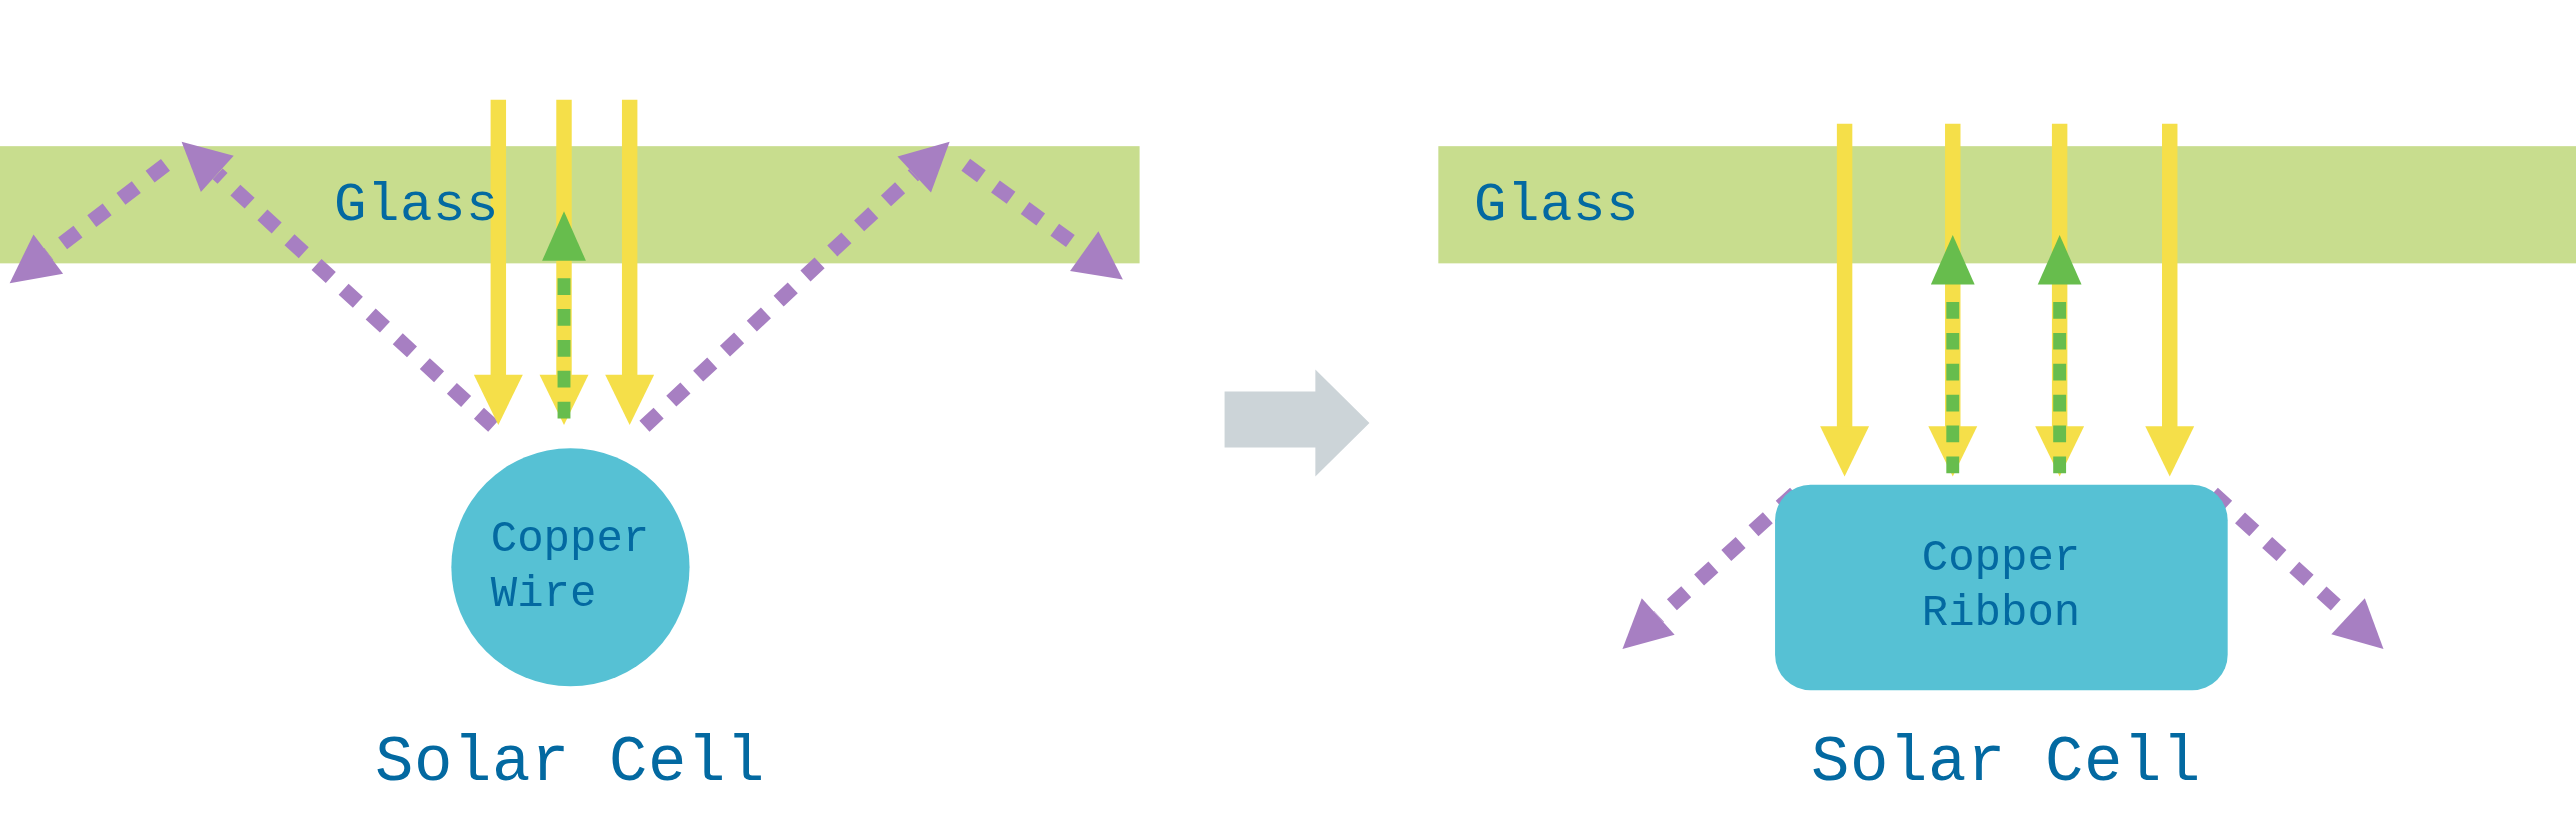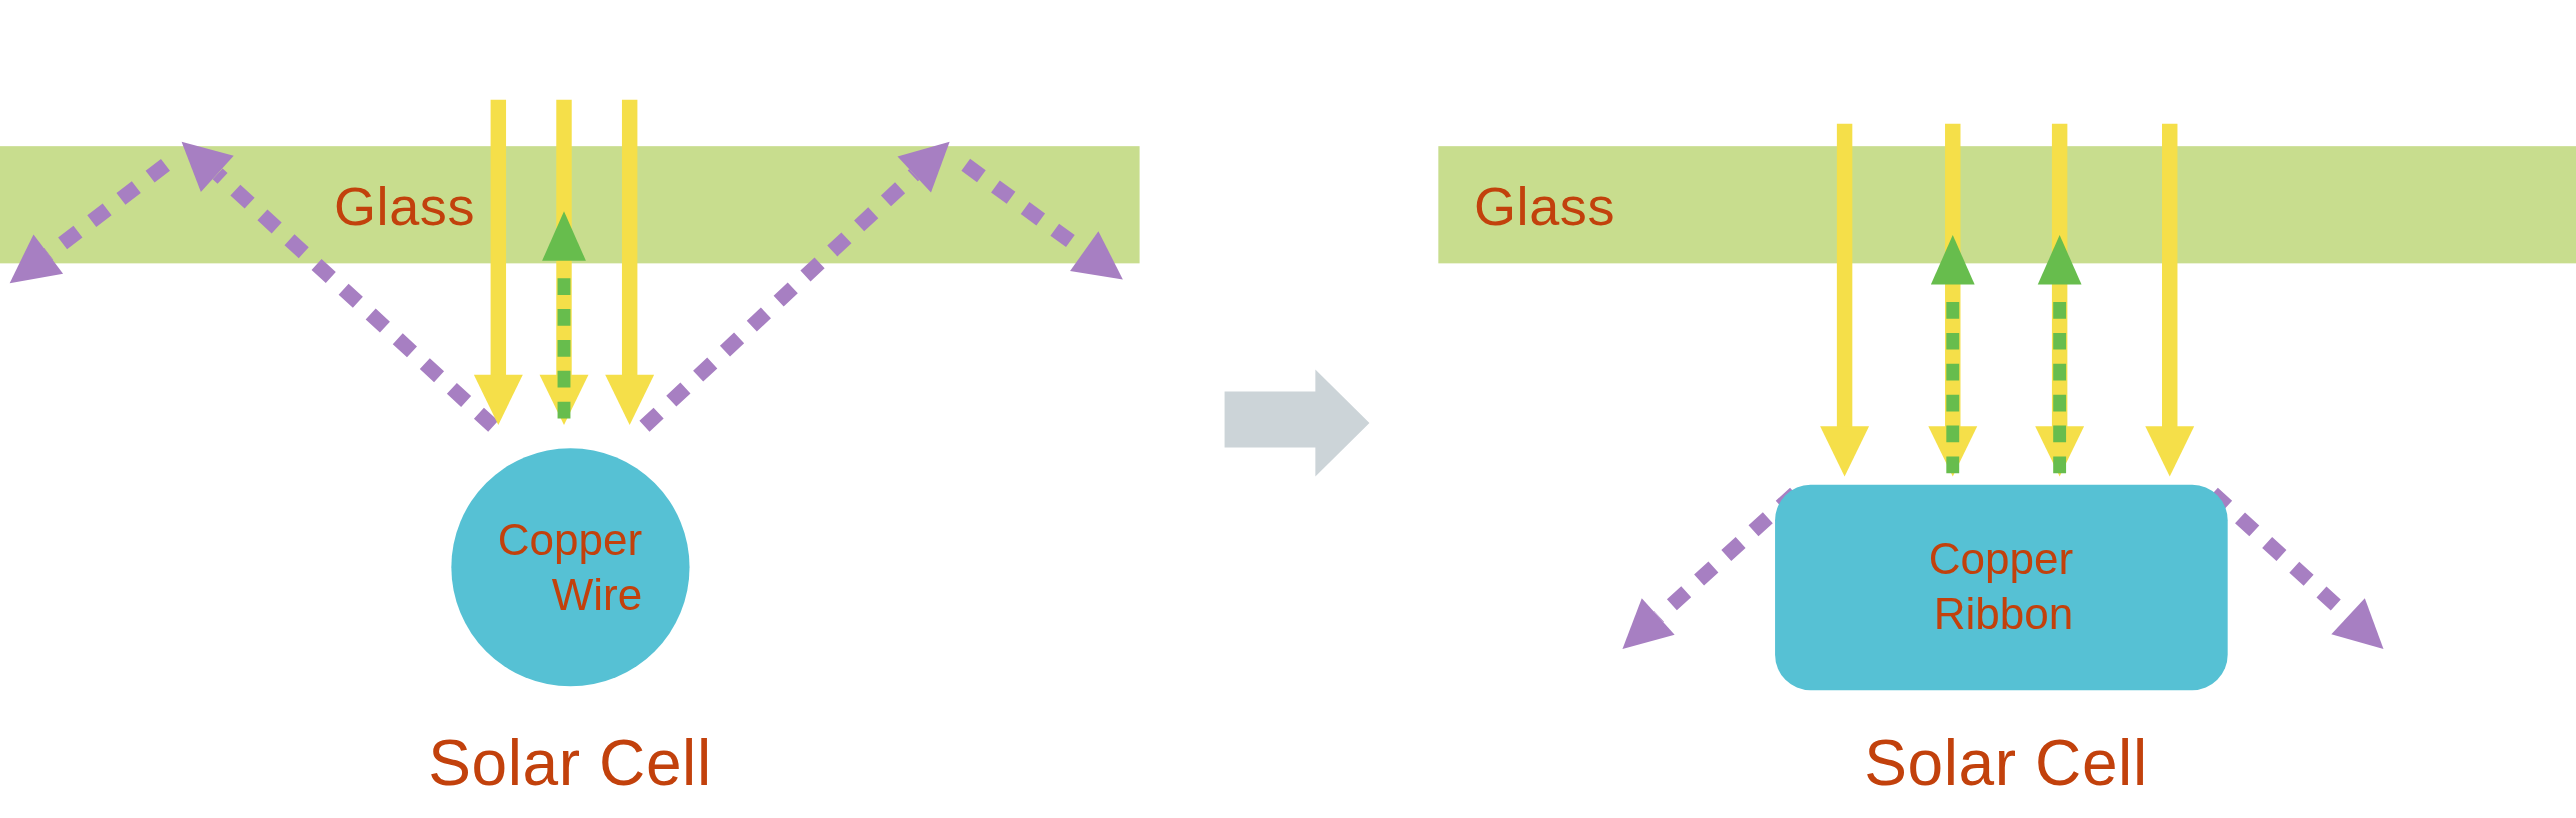--- a/index.html
+++ b/index.html
@@ -7,25 +7,25 @@
     position: relative;
     width: 2576px;
     height: 819px;
     background: #ffffff;
     font-family: "Liberation Sans", sans-serif;
     overflow: hidden;
   }
   .diagram-svg { position: absolute; left: 0; top: 0; }
   .label {
     position: absolute;
-    color: #c2410c;
-    font-family: Liberation Sans, sans-serif;
+    color: #0369a1;
+    font-family: Liberation Mono, monospace;
   }
   .glass-label { font-size: 54px; line-height: 1; letter-spacing: 0.6px; }
-  .centered { transform: translate(-50%, -50%); text-align: right; white-space: pre-line; }
+  .centered { transform: translate(-50%, -50%); text-align: left; white-space: pre-line; }
   .conductor-label { font-size: 44px; line-height: 1.25; }
   .cell-label { font-size: 64px; line-height: 1; letter-spacing: 0.6px; }
 </style>
 </head>
 <body>
 
 <div class="canvas">
 
   <svg class="diagram-svg" width="2576" height="819" viewBox="0 0 4001 1272">
 

